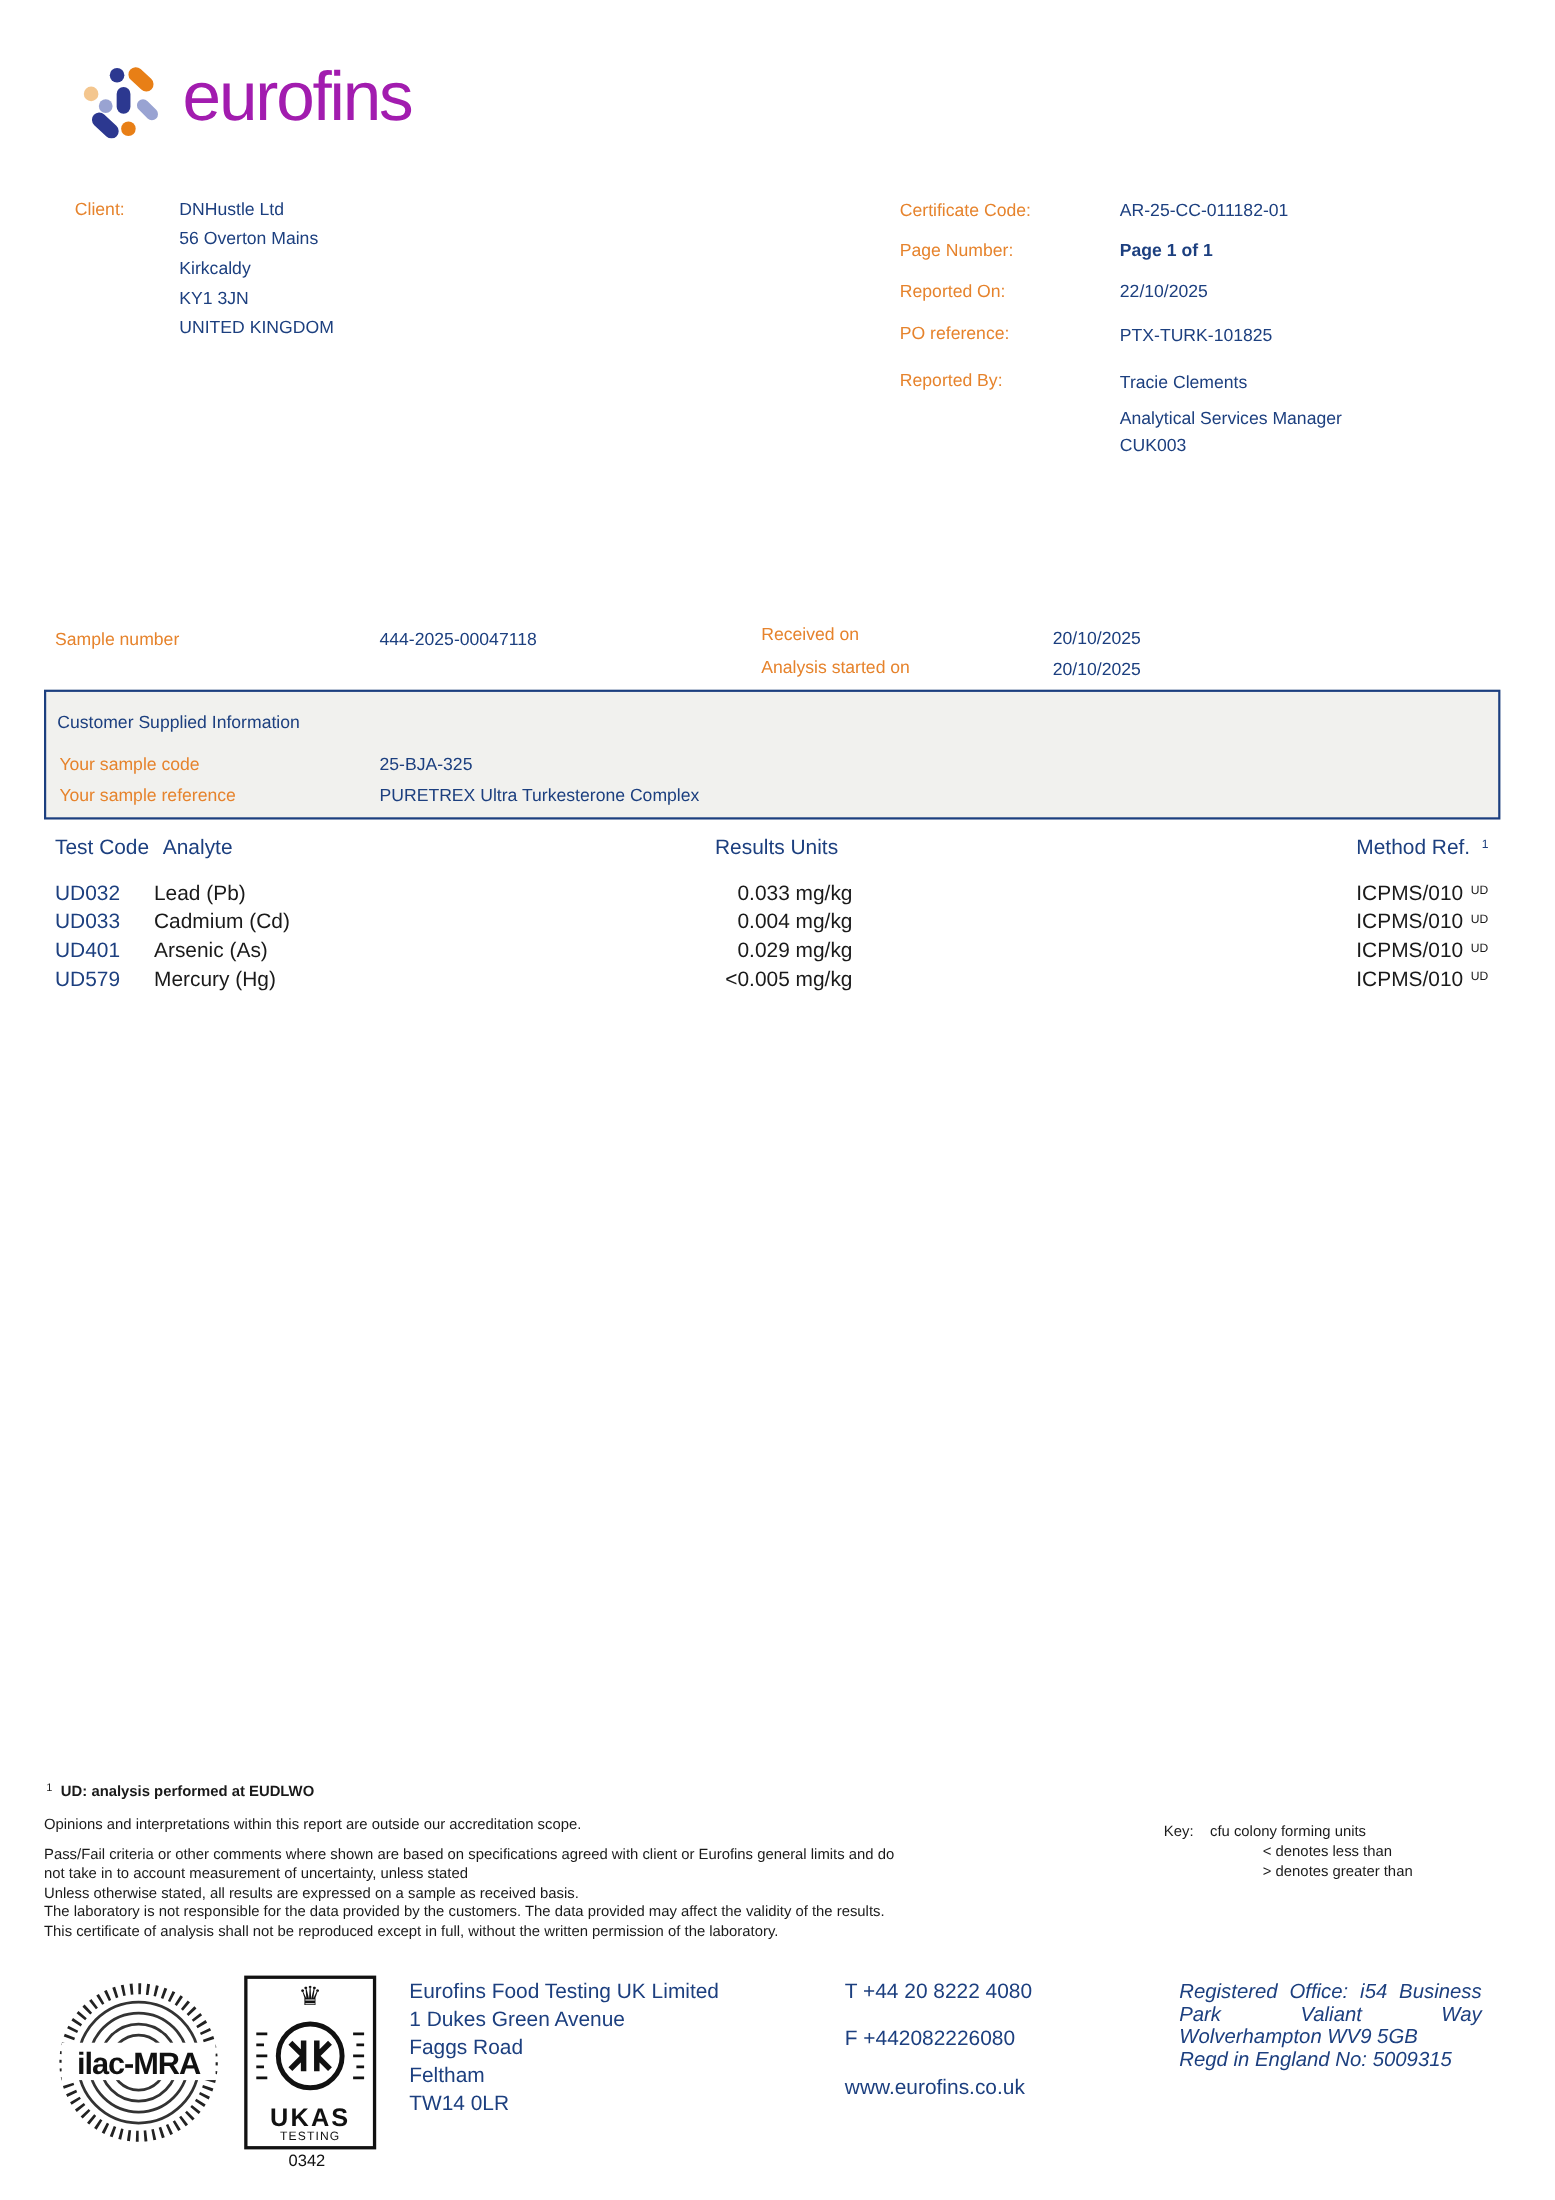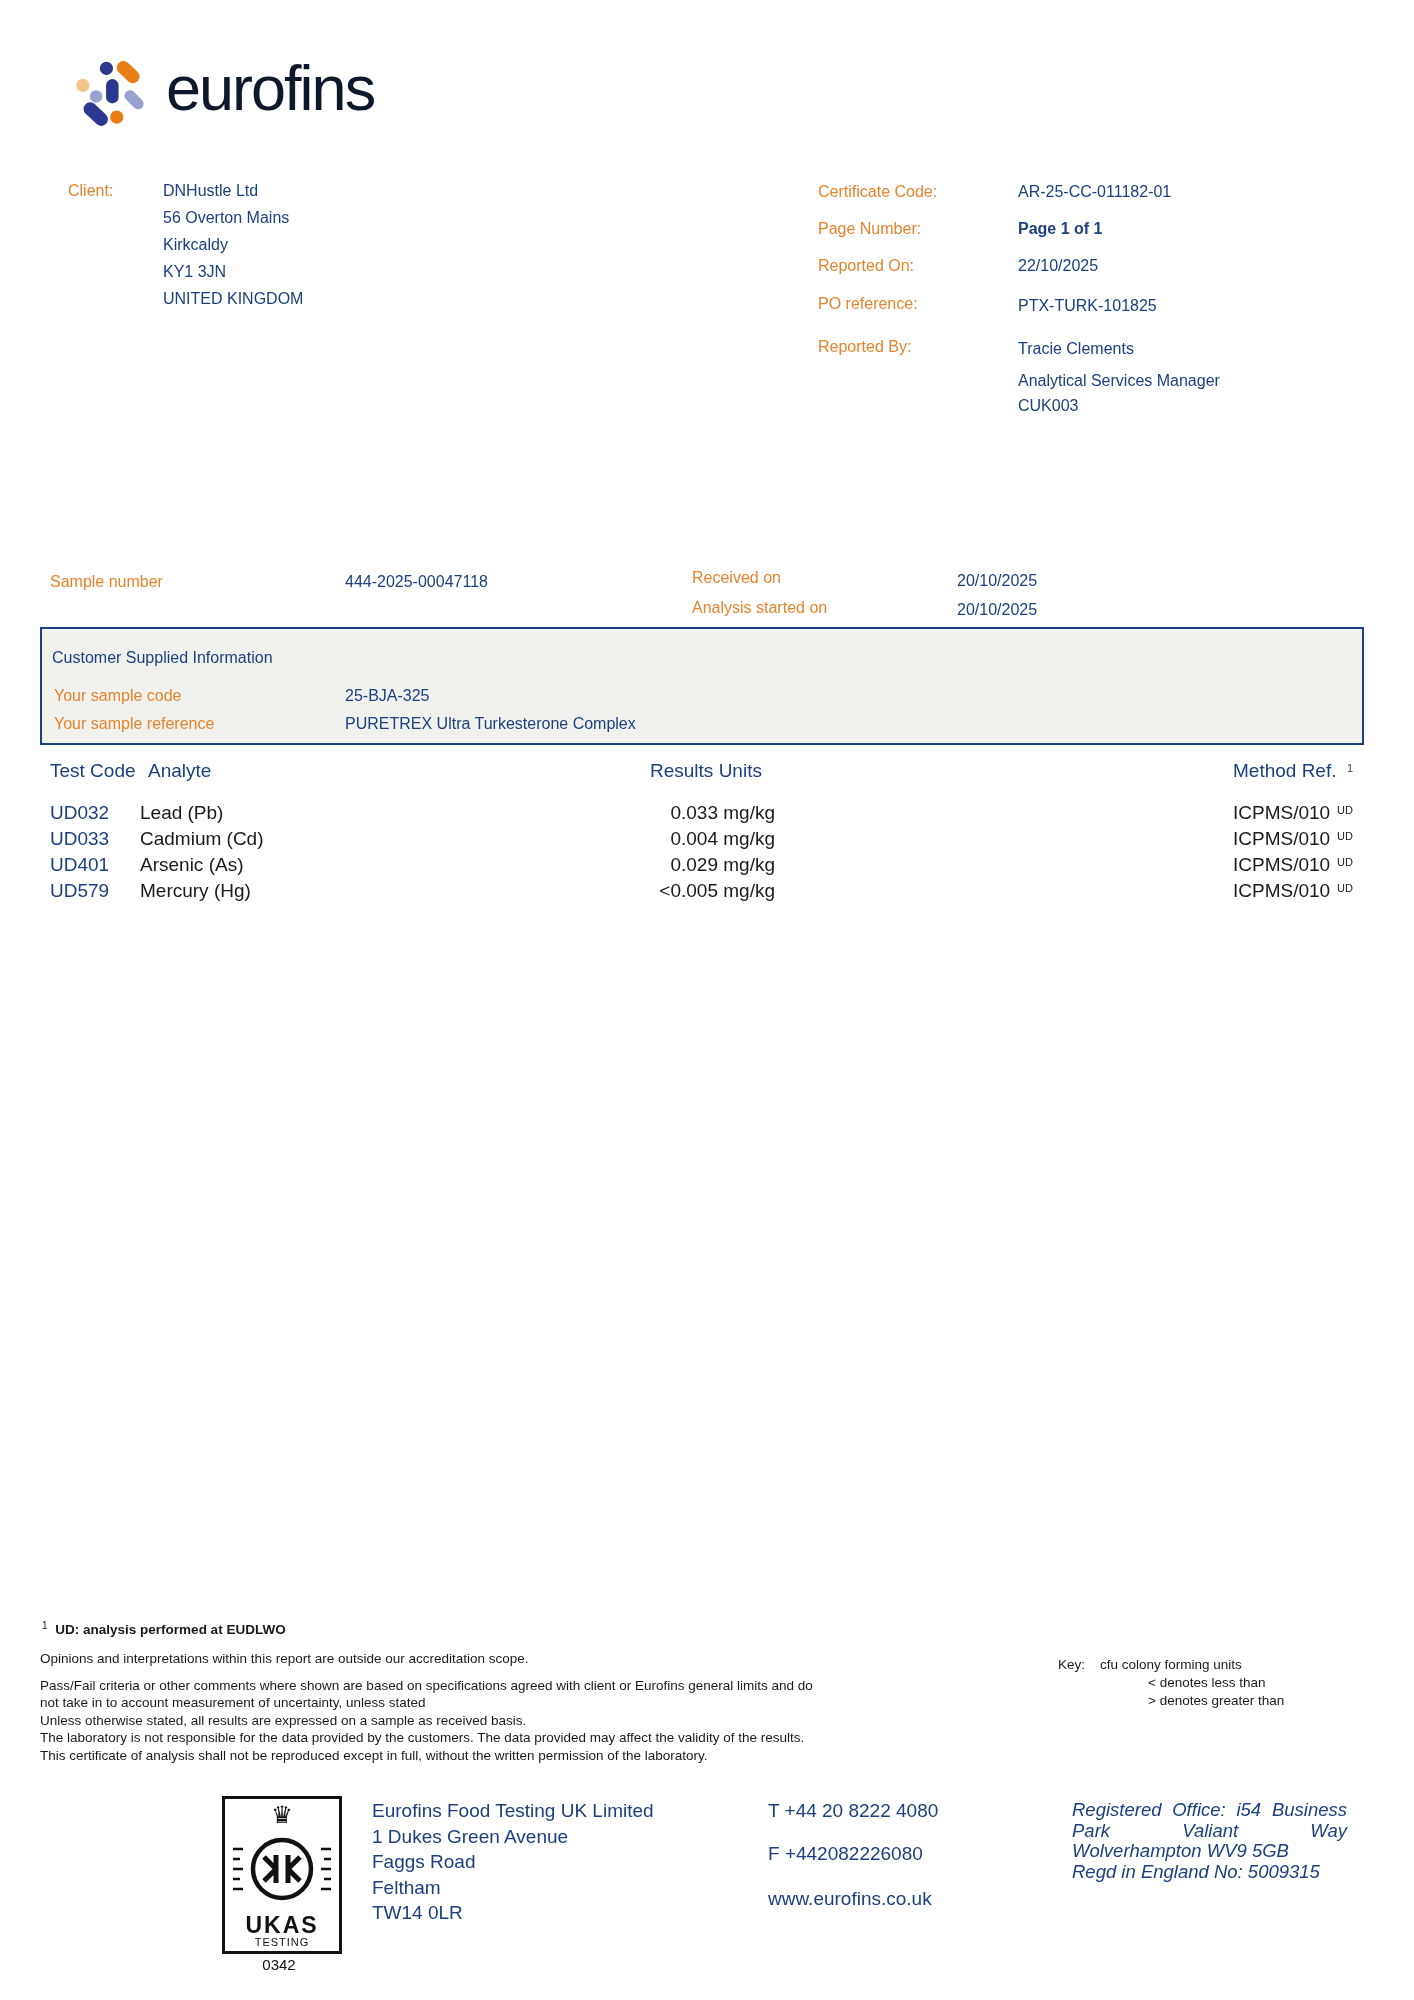--- a/index.html
+++ b/index.html
@@ -8,21 +8,21 @@
     font-family:"Liberation Sans", sans-serif; overflow:hidden;
     color:#1a1a1a;
   }
   .abs { position:absolute; }
   .orange { color:#e6832c; }
   .navy { color:#1c3f7f; }
   .t20 { font-size:16px; }
   .t19 { font-size:19px; }
   .t13 { font-size:13.5px; line-height:17.5px; }
   
-  .wordmark { font-size:63px; letter-spacing:-2px; color:#0f172a; }
+  .wordmark { font-size:63px; letter-spacing:-2px; color:#a21caf; }
   
   .doc-title { font-size:31px; color:#1c3f7f; width:1352px; text-align:center; }
   
   .cust-box { left:40px; top:627px; width:1320px; height:114px;
     border:2px solid #1c3f7f; background:#f1f1ee; }
   
   .tbl-row { position:absolute; left:0; width:1334px; height:26px; line-height:26px; }
   .cell { position:absolute; top:0; }
   .c-code { left:0; color:#1c3f7f; }
   .c-analyte { left:90px; }
@@ -159,20 +159,31 @@
     <div>Unless otherwise stated, all results are expressed on a sample as received basis.</div>
     <div>The laboratory is not responsible for the data provided by the customers. The data provided may affect the validity of the results.</div>
     <div>This certificate of analysis shall not be reproduced except in full, without the written permission of the laboratory.</div>
   </div>
 
   <span class="abs t13" style="left:1058px; top:1656px;">Key:</span>
   <span class="abs t13" style="left:1100px; top:1656px;">cfu colony forming units</span>
   <span class="abs t13" style="left:1148px; top:1674px;">&lt; denotes less than</span>
   <span class="abs t13" style="left:1148px; top:1692px;">&gt; denotes greater than</span>
 
+  <div class="abs" style="left:50px; top:1800px; width:152px; height:150px;">
+    <svg width="152" height="150" viewBox="0 0 152 150">
+      <circle cx="76" cy="75" r="67" fill="none" stroke="#222" stroke-width="10" stroke-dasharray="2.5 5"></circle>
+      <circle cx="76" cy="75" r="55" fill="none" stroke="#333" stroke-width="2.5"></circle>
+      <circle cx="76" cy="75" r="45" fill="none" stroke="#333" stroke-width="2.5"></circle>
+      <circle cx="76" cy="75" r="35" fill="none" stroke="#333" stroke-width="2.5"></circle>
+      <circle cx="76" cy="75" r="25" fill="none" stroke="#333" stroke-width="2.5"></circle>
+      <rect x="6" y="57" width="140" height="34" fill="#ffffff"></rect>
+    </svg>
+    <span class="seal-text">ilac-MRA</span>
+  </div>
 
   <div class="abs ukas-box">
     <div class="ukas-frame">
       <div class="crown">♛</div>
       <svg class="abs" style="left:0; top:32px;" width="114" height="76" viewBox="0 0 114 76">
         <circle cx="57" cy="38" r="29" fill="none" stroke="#111" stroke-width="4.5"></circle>
         <path d="M51 24 V52 M51 38 L39 26 M51 38 L39 50" stroke="#111" stroke-width="5" fill="none"></path>
         <path d="M63 24 V52 M63 38 L75 26 M63 38 L75 50" stroke="#111" stroke-width="5" fill="none"></path>
         <path d="M8 18 h10 M8 28 h7 M8 38 h10 M8 48 h7 M8 58 h10" stroke="#111" stroke-width="2.5"></path>
         <path d="M96 18 h10 M99 28 h7 M96 38 h10 M99 48 h7 M96 58 h10" stroke="#111" stroke-width="2.5"></path>

